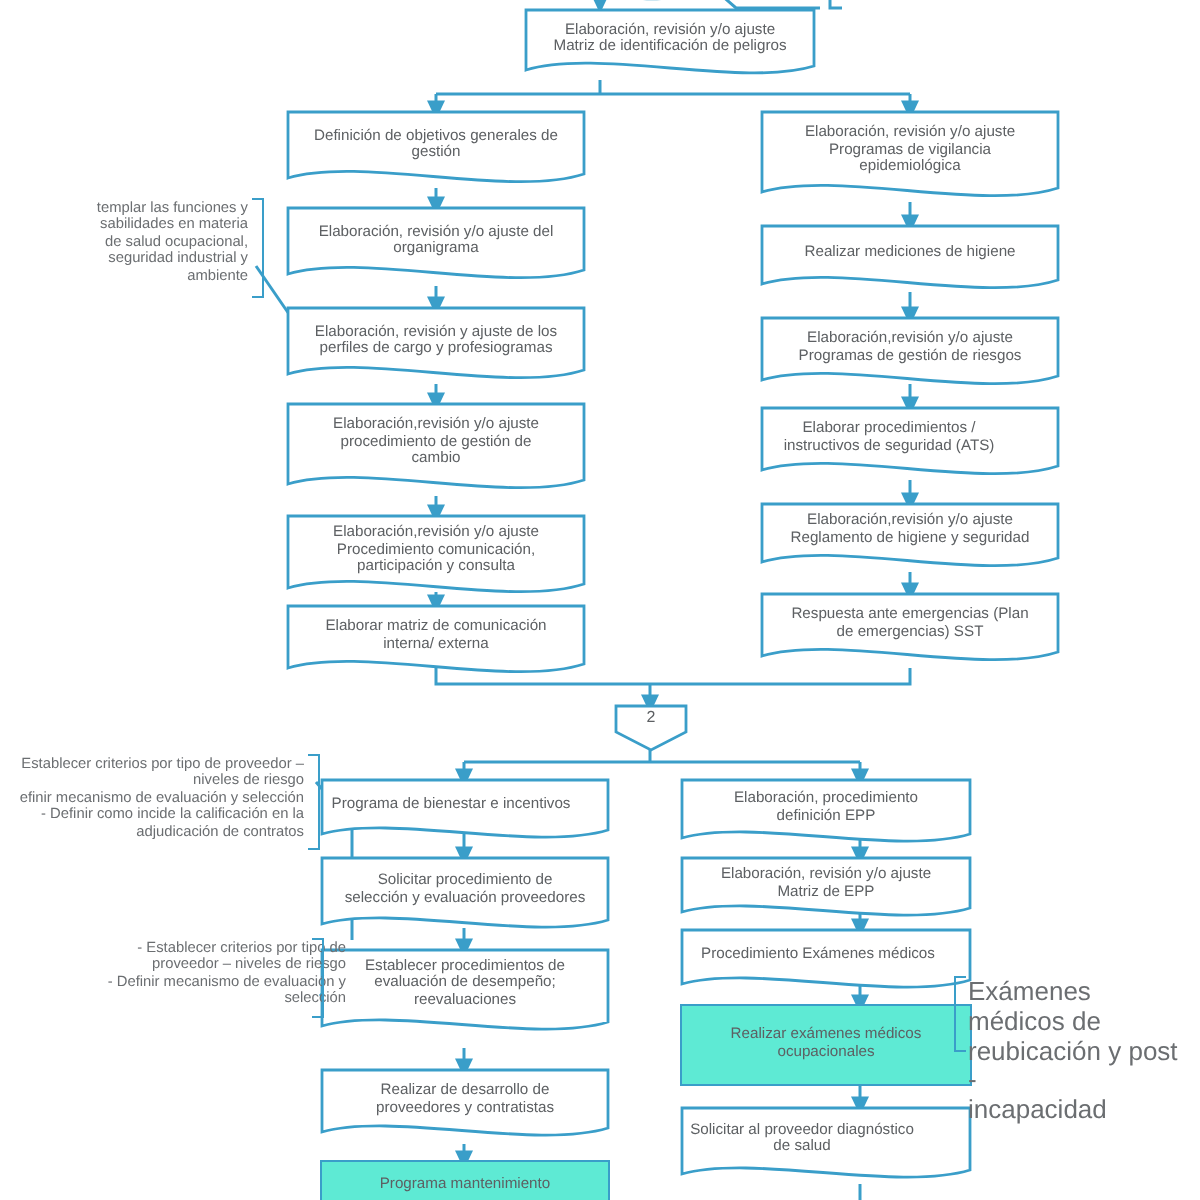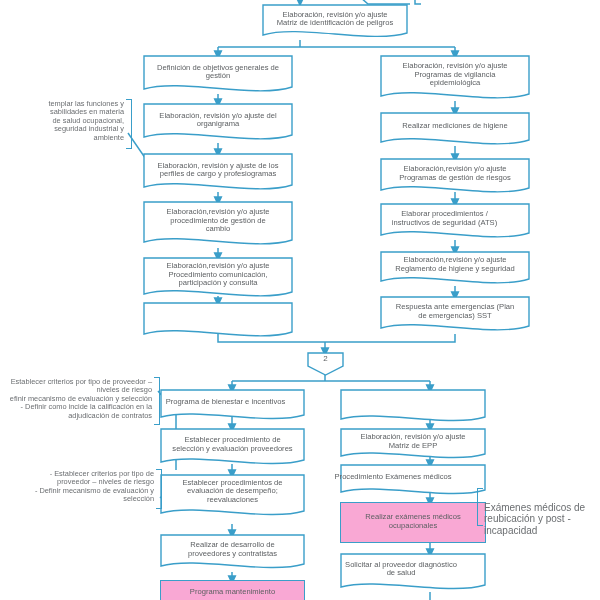--- a/index.html
+++ b/index.html
@@ -14,21 +14,21 @@
   .node{
     position:absolute;box-sizing:border-box;
     color:#5d6063;
     display:flex;align-items:center;justify-content:center;
     text-align:center;line-height:1.12;
     padding:2px 4px 4px 4px;
     z-index:3;
   }
   .node .lbl{display:block;width:100%;}
   .node.plain{
-    border:1.4px solid #3a9ec9;background:#f9a8d4;
+    border:1.4px solid #3a9ec9;background:#5eead4;
   }
   
   .wavebox{position:absolute;z-index:2;}
   .wavebox svg{display:block;overflow:visible;}
 
   
   .conn{
     position:absolute;z-index:3;display:flex;align-items:flex-start;
     justify-content:center;color:#5d6063;
   }
@@ -172,20 +172,24 @@
     <span class="lbl" style="white-space: pre-line;">Elaboración,revisión y/o ajuste
 Procedimiento comunicación,
 participación y consulta</span>
   </div>
 
   <div class="wavebox" style="left:143px;top:302px;width:150px;height:40px;">
     <svg width="150" height="40" viewBox="0 0 150 40">
         <path d="M1,1 L149,1 L149,30 C112,42 38,21 1,32 Z" fill="#fff" stroke="#3a9ec9" stroke-width="1.4"></path>
       </svg>
   </div>
+  <div class="node" style="left:143px;top:302px;width:150px;height:33px;font-size:7.6px;">
+    <span class="lbl" style="white-space: pre-line;">Elaborar matriz de comunicación
+interna/ externa</span>
+  </div>
 
   <div class="wavebox" style="left:380px;top:55px;width:150px;height:50px;">
     <svg width="150" height="50" viewBox="0 0 150 50">
         <path d="M1,1 L149,1 L149,39 C112,51 38,30 1,41 Z" fill="#fff" stroke="#3a9ec9" stroke-width="1.4"></path>
       </svg>
   </div>
   <div class="node" style="left:380px;top:55px;width:150px;height:42px;font-size:7.6px;">
     <span class="lbl" style="white-space: pre-line;">Elaboración, revisión y/o ajuste
 Programas de vigilancia
 epidemiológica</span>
@@ -257,21 +261,21 @@
   <div class="node" style="left:160px;top:389px;width:131px;height:29px;font-size:7.6px;">
     <span class="lbl" style="white-space: pre-line;">Programa de bienestar e incentivos</span>
   </div>
 
   <div class="wavebox" style="left:160px;top:428px;width:145px;height:42px;">
     <svg width="145" height="42" viewBox="0 0 145 42">
         <path d="M1,1 L144,1 L144,32 C108,43 37,24 1,34 Z" fill="#fff" stroke="#3a9ec9" stroke-width="1.4"></path>
       </svg>
   </div>
   <div class="node" style="left:160px;top:428px;width:145px;height:35px;font-size:7.6px;">
-    <span class="lbl" style="white-space: pre-line;">Establecer procedimiento de
+    <span class="lbl" style="white-space: pre-line;">Solicitar procedimiento de
 selección y evaluación proveedores</span>
   </div>
 
   <div class="wavebox" style="left:160px;top:474px;width:145px;height:48px;">
     <svg width="145" height="48" viewBox="0 0 145 48">
         <path d="M1,1 L144,1 L144,37 C108,48 37,29 1,39 Z" fill="#fff" stroke="#3a9ec9" stroke-width="1.4"></path>
       </svg>
   </div>
   <div class="node" style="left:160px;top:472px;width:145px;height:41px;font-size:7.6px;">
     <span class="lbl" style="white-space: pre-line;">Establecer procedimientos de
@@ -291,37 +295,41 @@
 
   <div class="node plain" style="left:160px;top:580px;width:145px;height:26px;font-size:7.6px;">
     <span class="lbl" style="white-space: pre-line;">Programa mantenimiento</span>
   </div>
 
   <div class="wavebox" style="left:340px;top:389px;width:146px;height:38px;">
     <svg width="146" height="38" viewBox="0 0 146 38">
         <path d="M1,1 L145,1 L145,28 C109,39 37,20 1,30 Z" fill="#fff" stroke="#3a9ec9" stroke-width="1.4"></path>
       </svg>
   </div>
+  <div class="node" style="left:340px;top:389px;width:146px;height:31px;font-size:7.6px;">
+    <span class="lbl" style="white-space: pre-line;">Elaboración, procedimiento
+definición EPP</span>
+  </div>
 
   <div class="wavebox" style="left:340px;top:428px;width:146px;height:36px;">
     <svg width="146" height="36" viewBox="0 0 146 36">
         <path d="M1,1 L145,1 L145,26 C109,37 37,18 1,28 Z" fill="#fff" stroke="#3a9ec9" stroke-width="1.4"></path>
       </svg>
   </div>
   <div class="node" style="left:340px;top:428px;width:146px;height:29px;font-size:7.6px;">
     <span class="lbl" style="white-space: pre-line;">Elaboración, revisión y/o ajuste
 Matriz de EPP</span>
   </div>
 
   <div class="wavebox" style="left:340px;top:464px;width:146px;height:36px;">
     <svg width="146" height="36" viewBox="0 0 146 36">
         <path d="M1,1 L145,1 L145,26 C109,37 37,18 1,28 Z" fill="#fff" stroke="#3a9ec9" stroke-width="1.4"></path>
       </svg>
   </div>
-  <div class="node" style="left:320px;top:464px;width:146px;height:29px;font-size:7.6px;">
+  <div class="node" style="left:336px;top:464px;width:146px;height:29px;font-size:7.6px;">
     <span class="lbl" style="white-space: pre-line;">Procedimiento Exámenes médicos</span>
   </div>
 
   <div class="node plain" style="left:340px;top:502px;width:146px;height:41px;font-size:7.6px;">
     <span class="lbl" style="white-space: pre-line;">Realizar exámenes médicos
 ocupacionales</span>
   </div>
 
   <div class="wavebox" style="left:340px;top:553px;width:146px;height:42px;">
     <svg width="146" height="42" viewBox="0 0 146 42">
@@ -340,24 +348,24 @@
 ambiente</div>
   <div class="brk r" style="left:126px;top:99px;width:5px;height:48px;"></div>
 
   <div class="note right-al" style="left:0px;top:378px;width:152px;font-size:7.4px;white-space:pre-line;">Establecer criterios por tipo de proveedor –
 niveles de riesgo
 efinir mecanismo de evaluación y selección
 - Definir como incide la calificación en la
 adjudicación de contratos</div>
   <div class="brk r" style="left:154px;top:377px;width:5px;height:46px;"></div>
 
-  <div class="note right-al" style="left:0px;top:470px;width:154px;font-size:7.4px;white-space:pre-line;">- Establecer criterios por tipo de
+  <div class="note right-al" style="left:0px;top:470px;width:154px;font-size:7.4px;white-space:pre-line;padding-left:19px;">- Establecer criterios por tipo de
 proveedor – niveles de riesgo
 - Definir mecanismo de evaluación y
 selección</div>
   <div class="brk r" style="left:156px;top:469px;width:5px;height:38px;"></div>
 
   <div class="brk l" style="left:477px;top:488px;width:5px;height:36px;"></div>
-  <div class="note left-al" style="left:484px;top:502px;width:112px;font-size:10px;white-space:pre-line;">Exámenes médicos de
+  <div class="note left-al" style="left:484px;top:489px;width:112px;font-size:13px;white-space:pre-line;">Exámenes médicos de
 reubicación y post -
 incapacidad</div>
 
 </div>
 
 </body></html>

